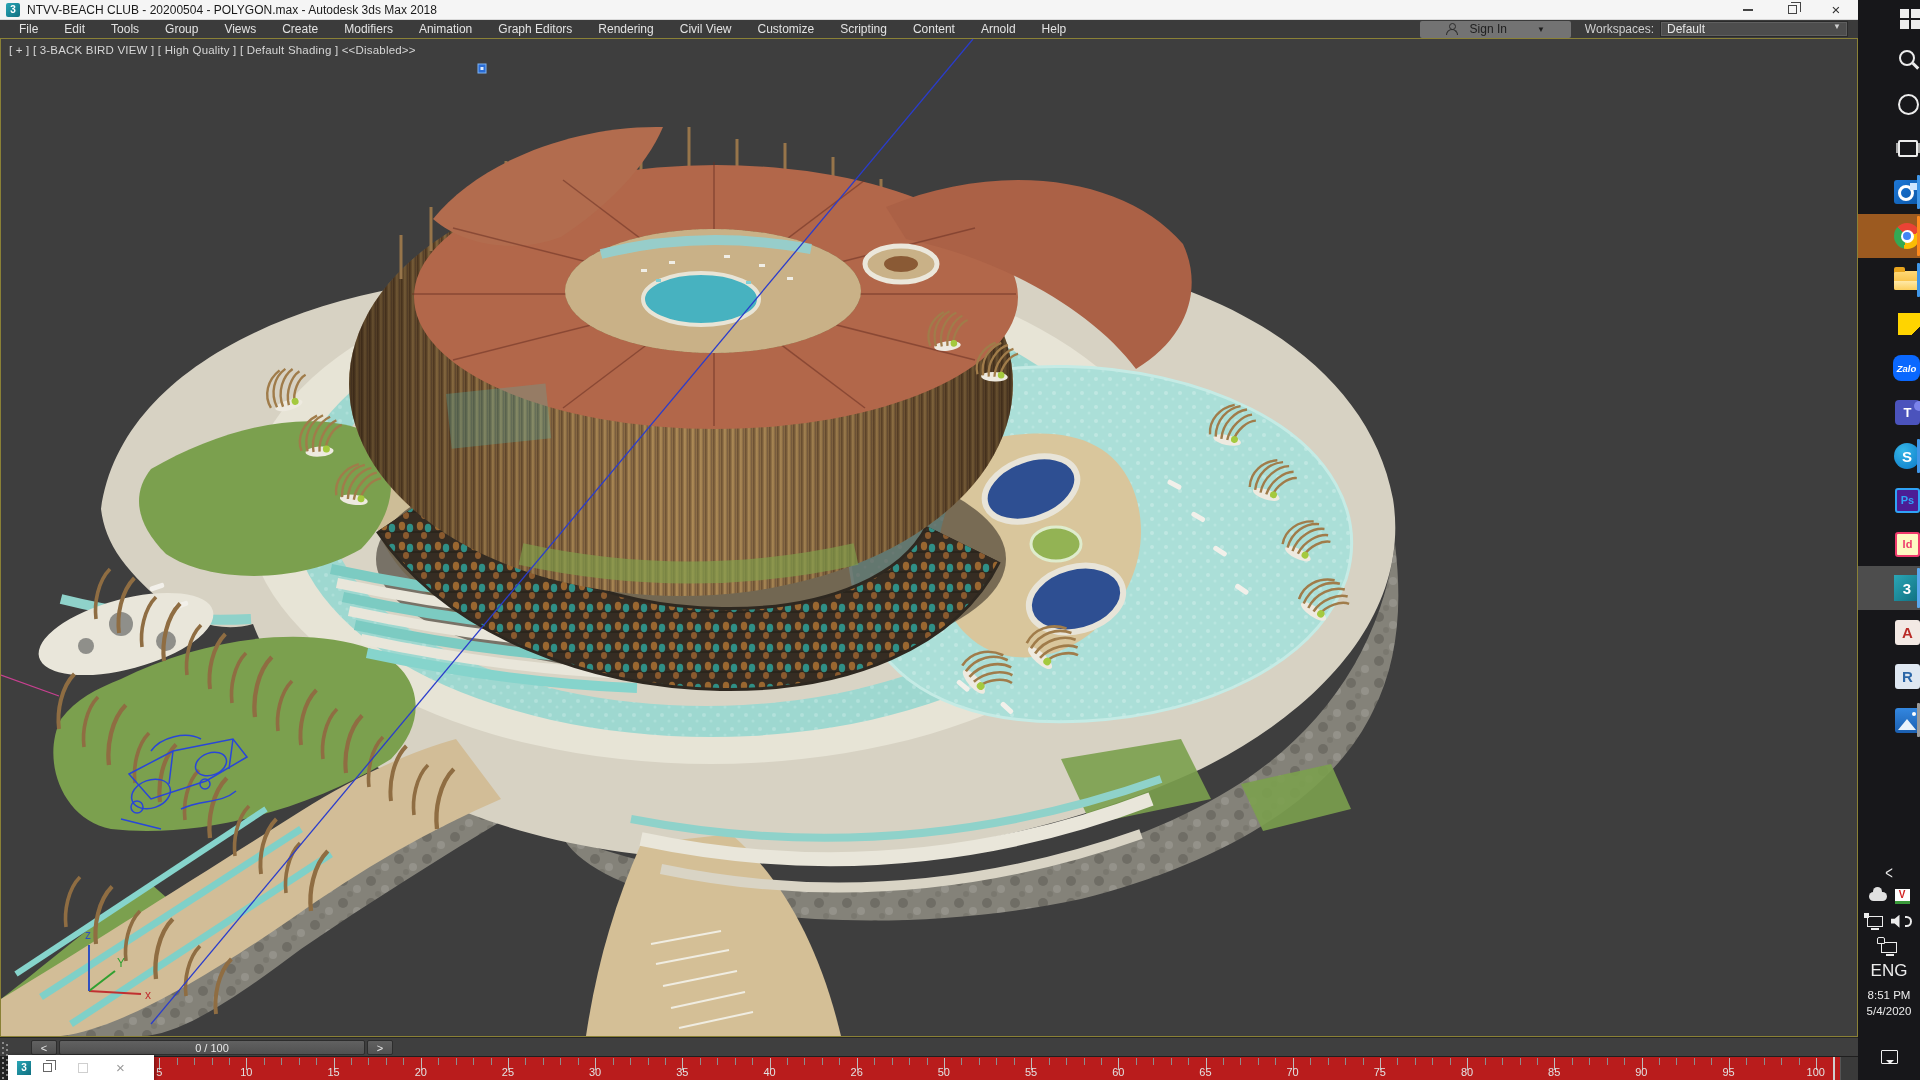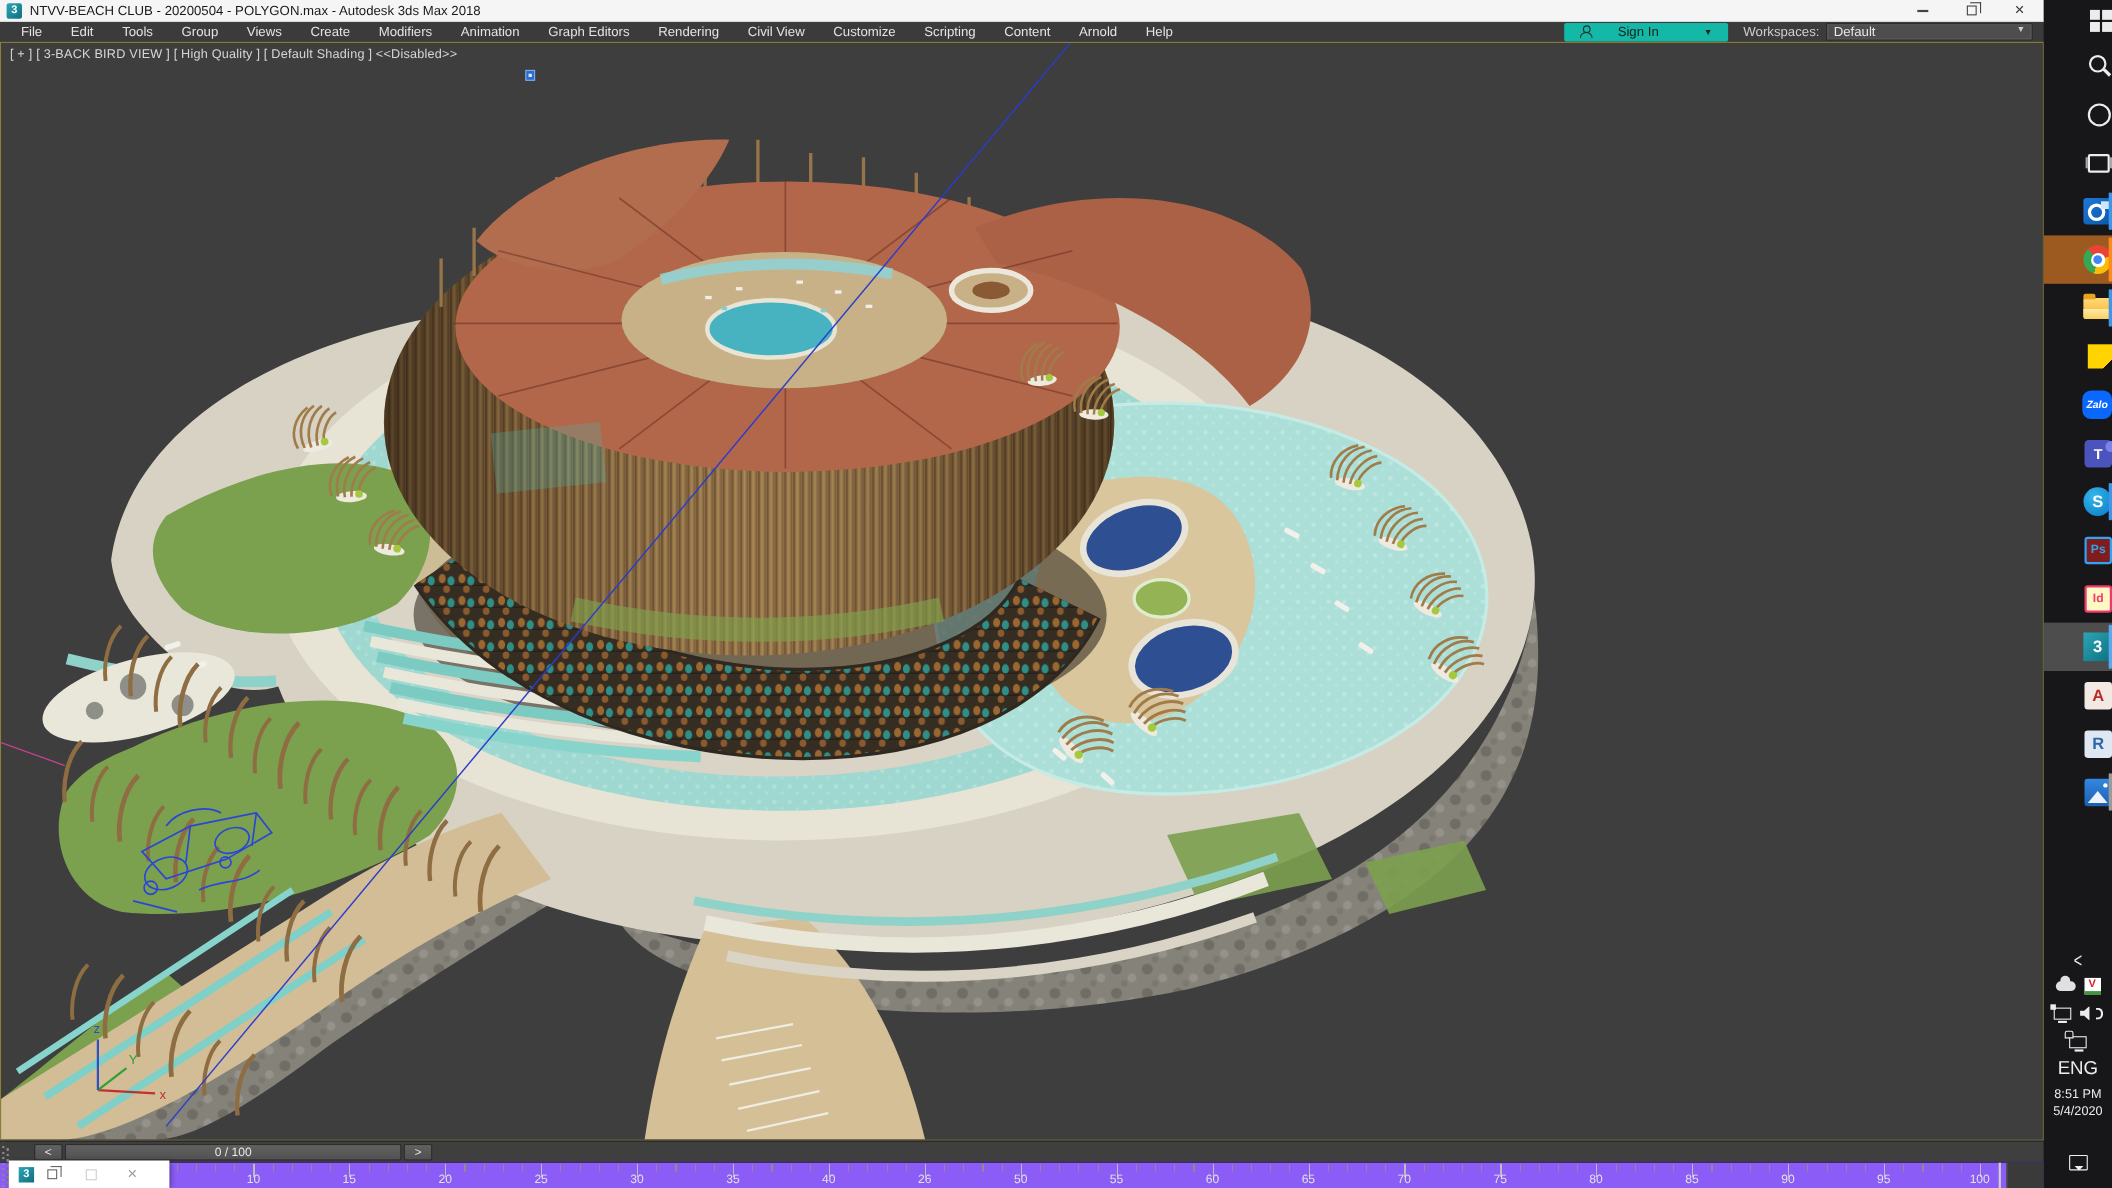--- a/index.html
+++ b/index.html
@@ -14,21 +14,21 @@
   .wc{width:44px;height:100%;display:flex;align-items:center;justify-content:center;position:relative;cursor:default}
   .wc-min i{display:block;width:10px;height:2px;background:#444}
   .wc-restore i{display:block;width:9px;height:9px;border:1.4px solid #444;position:relative;background:#f5f5f5}
   .wc-restore i:before{content:"";position:absolute;left:2px;top:-4px;width:9px;height:9px;border:1.4px solid #444;border-bottom:none;border-left:none}
   .wc-close{font-size:15px;color:#333;line-height:1}
 
   
   .menubar{position:absolute;left:0;top:20px;width:100%;height:18px;background:#3b3b3b;display:flex;align-items:center;padding-left:6px}
   .menu-item{font-size:12px;color:#e3e3e3;padding:0 13px;white-space:nowrap;cursor:default}
   .menubar-right{margin-left:auto;display:flex;align-items:center;gap:14px;padding-right:10px}
-  .signin{background:#14b8a6;height:17px;border-radius:2px;display:flex;align-items:center;gap:23px;padding:0 14px;cursor:default}
+  .signin{background:#737373;height:17px;border-radius:2px;display:flex;align-items:center;gap:12px;padding:0 26px;cursor:default}
   .person{width:12px;height:12px;position:relative}
   .person:before{content:"";position:absolute;left:3px;top:0;width:5px;height:5px;border:1.4px solid #2c2c2c;border-radius:50%}
   .person:after{content:"";position:absolute;left:0.5px;bottom:0;width:10px;height:5px;border:1.4px solid #2c2c2c;border-bottom:none;border-radius:6px 6px 0 0}
   .signin-label{font-size:12px;color:#1e1e1e}
   .caret{font-size:8px;color:#1e1e1e;margin-left:18px}
   .workspaces{display:flex;align-items:center;gap:6px}
   .ws-label{font-size:12px;color:#cfcfcf}
   .ws-select{width:188px;height:16px;background:#4d4d4d;border:1px solid #2a2a2a;box-shadow:inset 0 0 0 1px #5f5f5f;display:flex;align-items:flex-start;padding:0 6px;cursor:default}
   .ws-value{font-size:12px;color:#e6e6e6;flex:1}
   .ws-caret{font-size:8px;color:#cfcfcf}
@@ -40,21 +40,21 @@
 
   
   .timeslider{position:absolute;left:0;top:1037px;width:1858px;height:19px;background:#3f3f3f;border-top:1px solid #262626}
   .grip{position:absolute;left:2px;top:1039px;width:7px;height:40px;z-index:2;background-image:repeating-linear-gradient(0deg,#8a8a8a 0 2px,transparent 2px 5px),repeating-linear-gradient(0deg,#8a8a8a 0 2px,transparent 2px 5px);background-size:2px 100%,2px 100%;background-position:0 0,4px 2px;background-repeat:no-repeat}
   .ts-btn{position:absolute;top:2px;height:15px;background:linear-gradient(#616161,#515151);border:1px solid #2d2d2d;border-radius:2px;color:#e8e8e8;font-size:11px;display:flex;align-items:center;justify-content:center;cursor:default}
   .ts-prev{left:31px;width:26px}
   .ts-value{left:59px;width:306px}
   .ts-next{left:367px;width:26px}
 
   
-  .trackbar{position:absolute;left:0;top:1056px;width:1858px;height:24px;background:#8b5cf6;border-top:1px solid #1f1f1f}
+  .trackbar{position:absolute;left:16px;top:1056px;width:1858px;height:24px;background:#b91c1c;border-top:1px solid #1f1f1f}
   .ticks-minor{position:absolute;left:56px;width:1746px;top:1px;height:7px;background:repeating-linear-gradient(90deg,#8d8d8d 0 1px,transparent 1px 17.44px)}
   .ticks-major{position:absolute;left:56px;width:1746px;top:1px;height:12px;background:repeating-linear-gradient(90deg,#bdbdbd 0 1px,transparent 1px 87.2px)}
   .ruler-labels{position:absolute;left:56px;width:1744px;top:9px;height:13px;display:flex;justify-content:space-between}
   .rlabel{width:0;display:flex;justify-content:center}
   .rlabel b{font-weight:normal;font-size:11px;color:#e2e2e2;white-space:nowrap}
   .tb-endline{position:absolute;left:1817px;top:0;width:2px;height:24px;background:#cfcfcf}
   .tb-endzone{position:absolute;left:1824px;right:0;top:0;bottom:0;background:#3a3a3a;border-left:1px solid #555}
 
   
   .preview-popup{position:absolute;left:8px;top:1055px;width:146px;height:25px;background:#fff;box-shadow:1px 1px 5px rgba(0,0,0,.45);display:flex;align-items:center;gap:12px;padding:0 9px;z-index:6}
@@ -92,21 +92,21 @@
   .g-chrome:before{content:"";position:absolute;left:6.5px;top:6.5px;width:13px;height:13px;background:#fff;border-radius:50%}
   .g-chrome:after{content:"";position:absolute;left:9px;top:9px;width:8px;height:8px;background:#4285f4;border-radius:50%}
   .g-file-explorer{width:26px;height:19px;background:linear-gradient(#ffd977,#f4b32a);border-radius:2px}
   .g-file-explorer:before{content:"";position:absolute;top:-4px;left:0;width:11px;height:5px;background:#e8a41d;border-radius:2px 2px 0 0}
   .g-file-explorer:after{content:"";position:absolute;left:0;bottom:0;width:100%;height:9px;background:linear-gradient(#ffe9a8,#fccf5e);border-radius:0 0 2px 2px}
   .g-sticky-notes{width:22px;height:22px;background:linear-gradient(-45deg,transparent 0 6px,#ffd400 6px)}
   .g-zalo{width:27px;height:26px;background:#0a68ff;border-radius:8px;color:#fff;font-size:9.5px;font-style:italic}
   .g-teams{width:25px;height:25px;background:#4b53bc;border-radius:4px;color:#fff;font-size:13px}
   .g-teams:after{content:"";position:absolute;right:-4px;top:1px;width:10px;height:10px;border-radius:50%;background:#7b83eb}
   .g-skype{width:26px;height:26px;background:radial-gradient(circle at 35% 30%,#35b6e8,#0a78c8);border-radius:50%;color:#fff;font-size:15px}
-  .g-photoshop{width:25px;height:25px;background:#7f1d1d;border:2px solid #2fa3f7;border-radius:3px;color:#2fa3f7;font-size:11px}
+  .g-photoshop{width:25px;height:25px;background:#4c1d95;border:2px solid #2fa3f7;border-radius:3px;color:#2fa3f7;font-size:11px}
   .g-indesign{width:25px;height:25px;background:#fef9c3;border:2px solid #ef3a6d;border-radius:3px;color:#ef3a6d;font-size:11px}
   .g-3ds-max{width:26px;height:26px;background:linear-gradient(135deg,#2aa6b6,#0f6f80);color:#fff;font-size:15px}
   .g-autocad{width:25px;height:25px;background:#f3e9e4;border-radius:3px;color:#b92b27;font-size:15px}
   .g-revit{width:25px;height:25px;background:#dfe8f2;border-radius:3px;color:#2c67a8;font-size:15px}
   .g-photos{width:25px;height:25px;background:linear-gradient(#3387e0,#1b5fb0);border-radius:3px}
   .g-photos:before{content:"";position:absolute;bottom:3px;left:3px;width:0;height:0;border-left:9.5px solid transparent;border-right:9.5px solid transparent;border-bottom:11px solid #eaf3fc}
   .g-photos:after{content:"";position:absolute;right:4px;top:4px;width:4px;height:4px;border-radius:50%;background:#fff}
 
   .tray{margin-top:auto;display:flex;flex-direction:column;align-items:center;padding-bottom:4px}
   .tray-chevron{height:24px;display:flex;align-items:center;justify-content:center;color:#ececec;font-size:13px;width:100%;transform:scaleY(1.4)}

